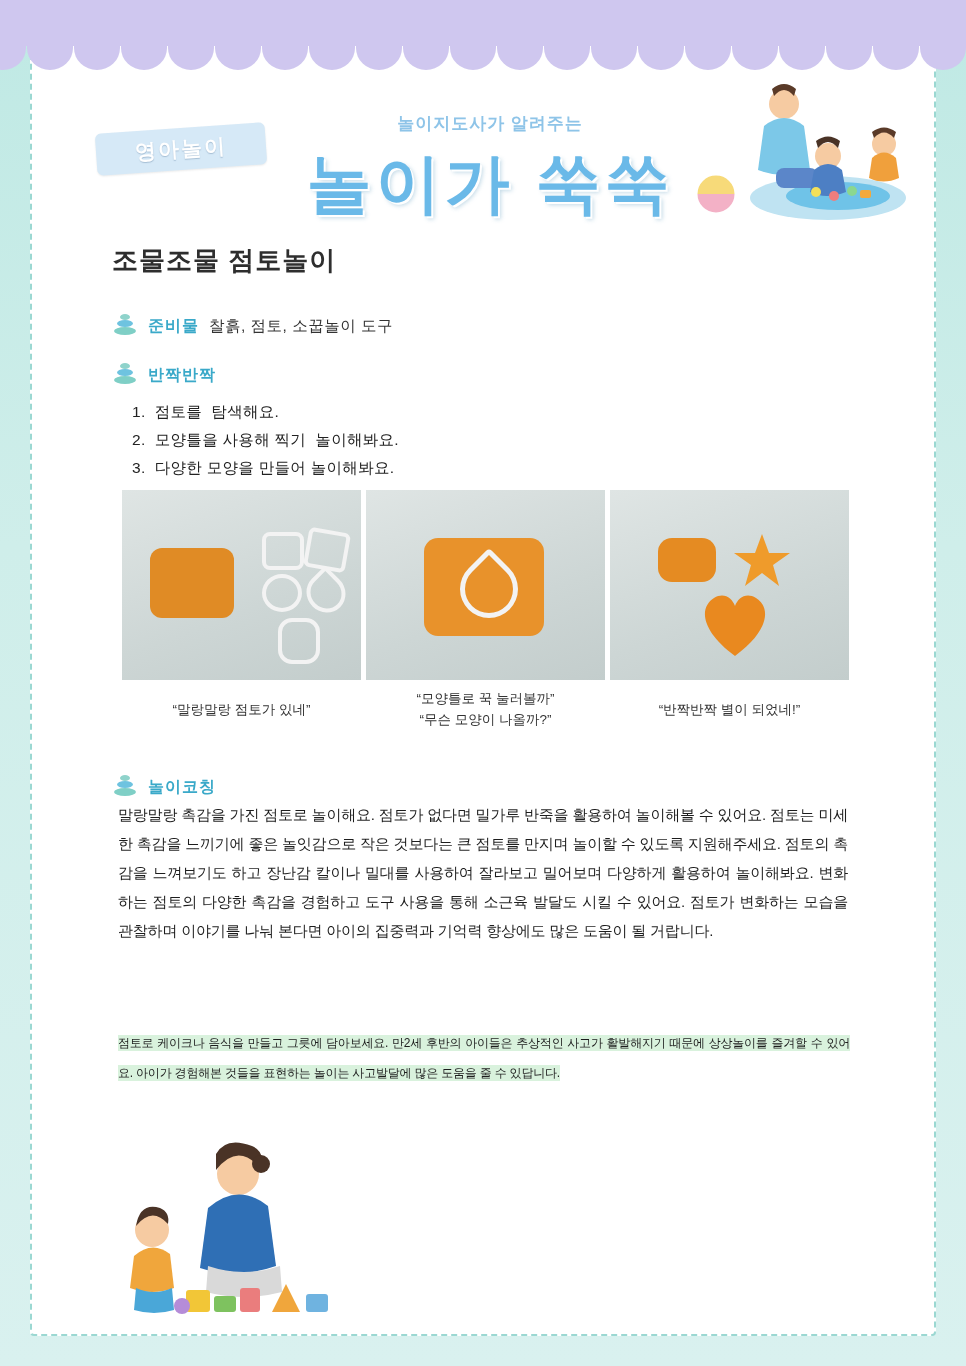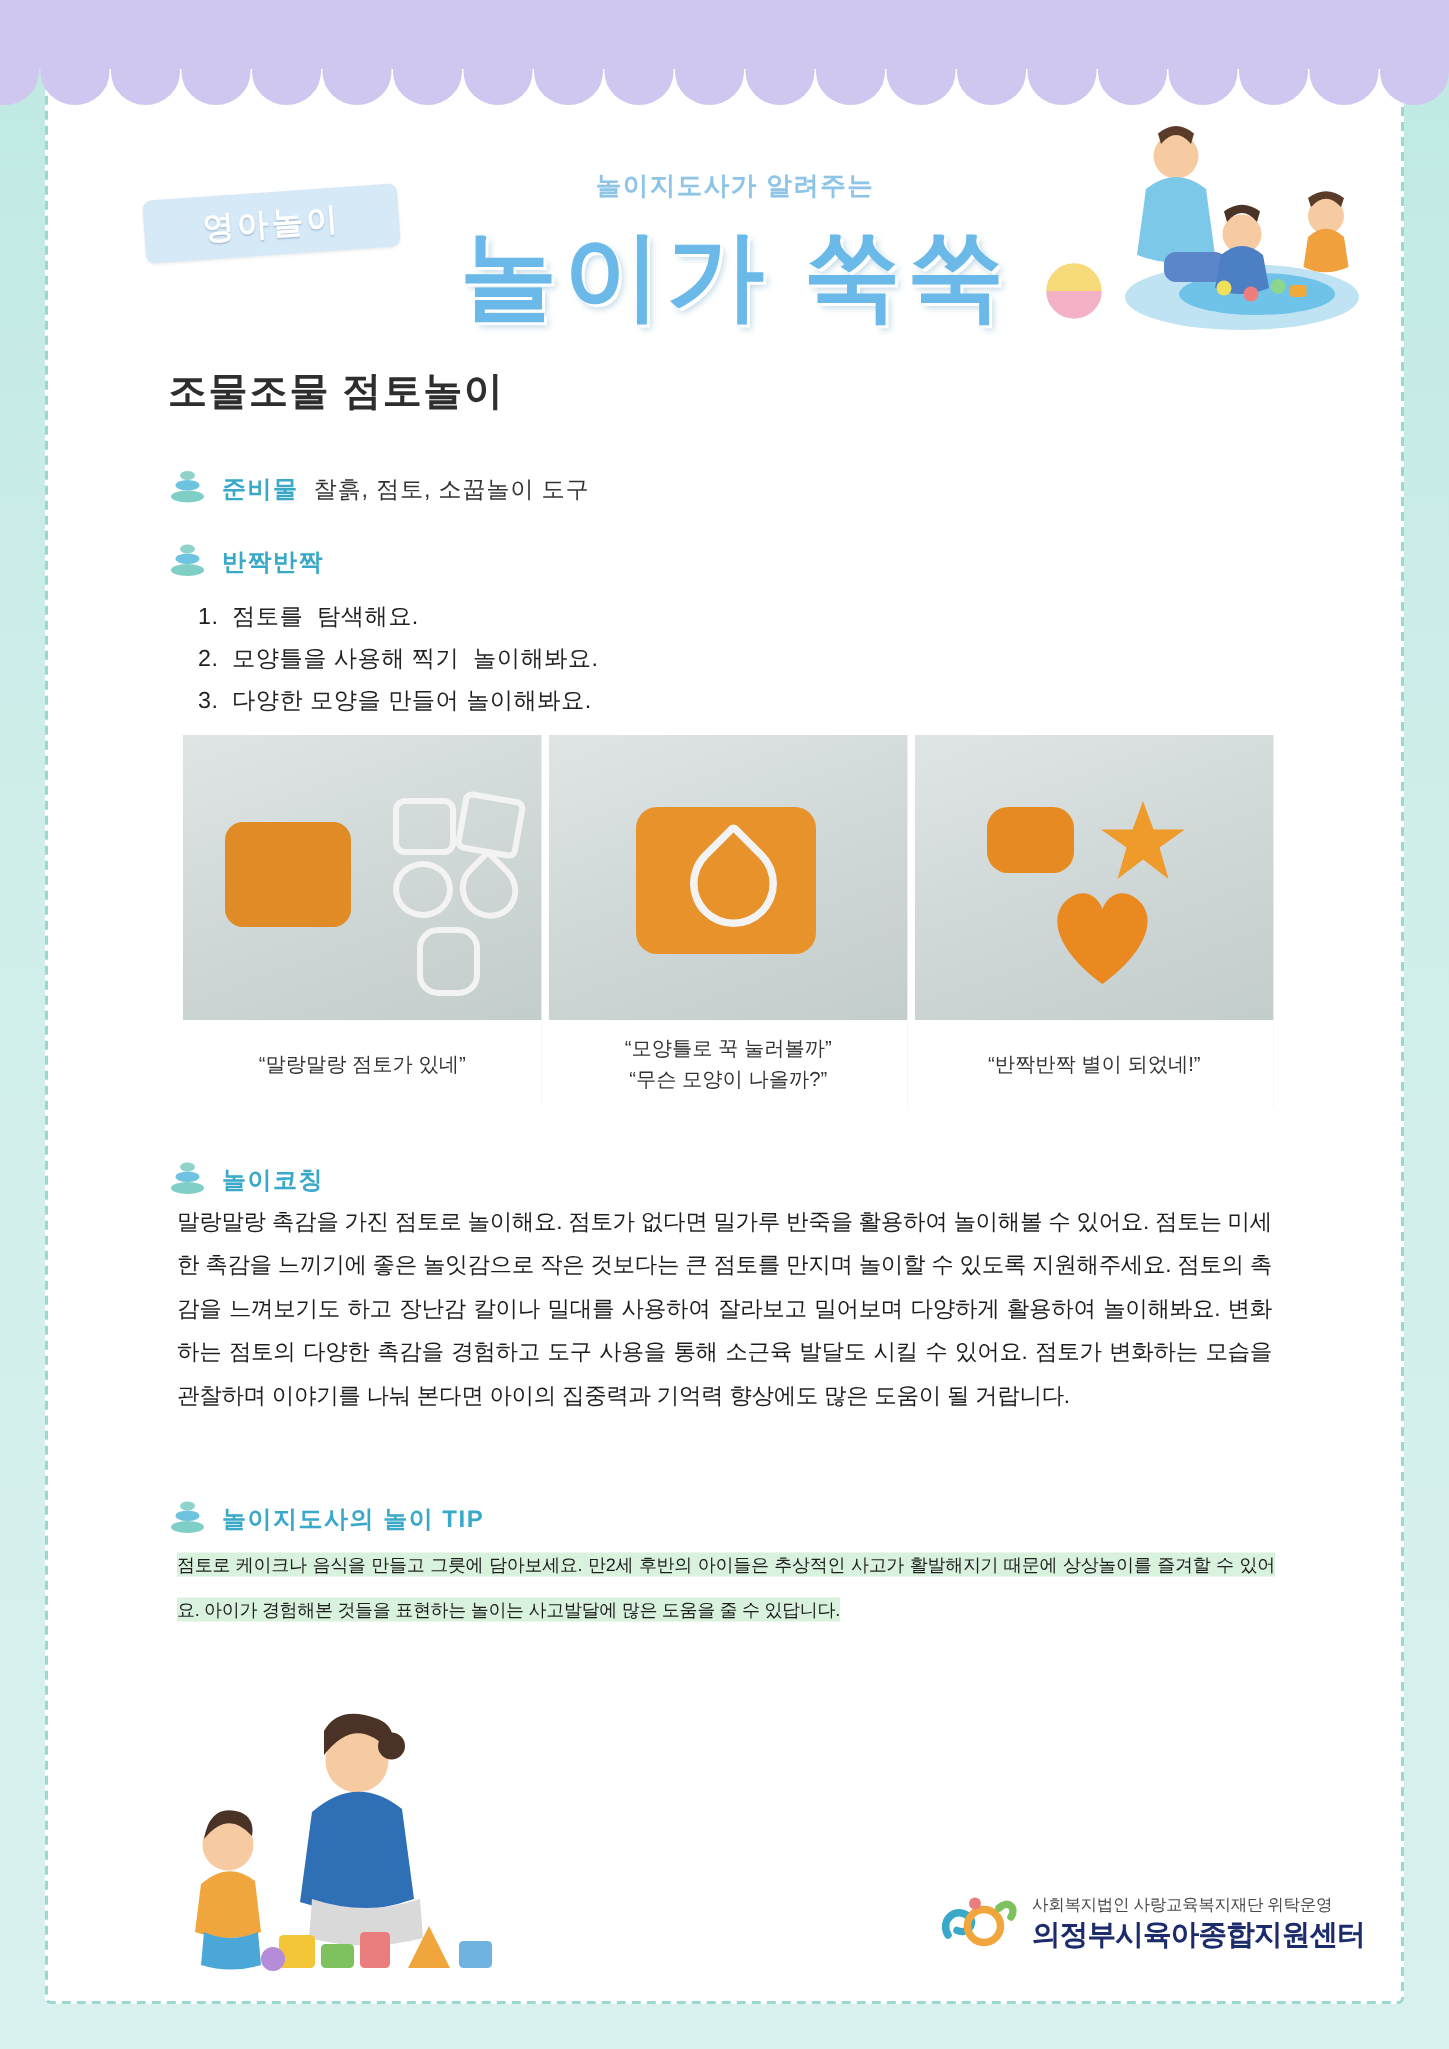--- a/index.html
+++ b/index.html
@@ -442,28 +442,20 @@
   <div class="row-head" style="left:112px; top:774px;">
     <span class="cone-icon">
         <i class="c1"></i>
         <i class="c2"></i>
         <i class="c3"></i>
       </span>
     <span class="head-label">놀이코칭</span>
   </div>
   <div class="para">말랑말랑 촉감을 가진 점토로 놀이해요. 점토가 없다면 밀가루 반죽을 활용하여 놀이해볼 수 있어요. 점토는 미세한 촉감을 느끼기에 좋은 놀잇감으로 작은 것보다는 큰 점토를 만지며 놀이할 수 있도록 지원해주세요. 점토의 촉감을 느껴보기도 하고 장난감 칼이나 밀대를 사용하여 잘라보고 밀어보며 다양하게 활용하여 놀이해봐요. 변화하는 점토의 다양한 촉감을 경험하고 도구 사용을 통해 소근육 발달도 시킬 수 있어요. 점토가 변화하는 모습을 관찰하며 이야기를 나눠 본다면 아이의 집중력과 기억력 향상에도 많은 도움이 될 거랍니다.</div>
 
-  <div class="row-head" style="left:112px; top:1000px;">
-    <span class="cone-icon">
-        <i class="c1"></i>
-        <i class="c2"></i>
-        <i class="c3"></i>
-      </span>
-    <span class="head-label">놀이지도사의  놀이  TIP</span>
-  </div>
   <div class="tip-para"><span class="hl">점토로 케이크나 음식을 만들고 그릇에 담아보세요. 만2세 후반의 아이들은 추상적인 사고가 활발해지기 때문에 상상놀이를 즐겨할 수 있어요. 아이가 경험해본 것들을 표현하는 놀이는 사고발달에 많은 도움을 줄 수 있답니다.</span></div>
 
   <svg class="footer-art" viewBox="0 0 260 180">
 
     <circle cx="148" cy="36" r="21" fill="#f6cba2"></circle>
     <path d="M126 32q22 -28 44 -2 q6 -16 -8 -22 q-26 -10 -36 8z" fill="#4a3326"></path>
     <circle cx="171" cy="26" r="9" fill="#4a3326"></circle>
     <path d="M118 70q30 -26 60 -2 l8 60 q-40 14 -76 2z" fill="#2f6fb5"></path>
     <path d="M118 128q36 12 72 0 l2 26 q-38 10 -76 0z" fill="#d9d9d9"></path>
 
@@ -473,26 +465,14 @@
     <path d="M46 150q18 8 36 0 l2 22 q-20 6 -40 0z" fill="#4aa7d8"></path>
 
     <rect x="96" y="152" width="24" height="22" rx="3" fill="#f2c637"></rect>
     <rect x="124" y="158" width="22" height="16" rx="3" fill="#7ec25f"></rect>
     <rect x="150" y="150" width="20" height="24" rx="3" fill="#ea7d7d"></rect>
     <polygon points="182,174 196,146 210,174" fill="#f0a63c"></polygon>
     <rect x="216" y="156" width="22" height="18" rx="3" fill="#6fb3e0"></rect>
     <circle cx="92" cy="168" r="8" fill="#b58cd8"></circle>
   </svg>
 
-  <div class="footer-logo">
-    <svg class="logo-mark" viewBox="0 0 52 44">
-      <path d="M6 30c-6-10 6-20 14-12 5 5-2 12-8 9" fill="none" stroke="#3aa9c9" stroke-width="5" stroke-linecap="round"></path>
-      <circle cx="30" cy="24" r="11" fill="none" stroke="#f0a63c" stroke-width="5"></circle>
-      <path d="M40 12c6-6 12 0 8 6" fill="none" stroke="#7ec25f" stroke-width="5" stroke-linecap="round"></path>
-      <circle cx="24" cy="9" r="4" fill="#ea7d7d"></circle>
-    </svg>
-    <div class="footer-text-wrap">
-      <div class="footer-small">사회복지법인 사랑교육복지재단 위탁운영</div>
-      <div class="footer-big">의정부시육아종합지원센터</div>
-    </div>
-  </div>
 
 </div>
 
 </body></html>

